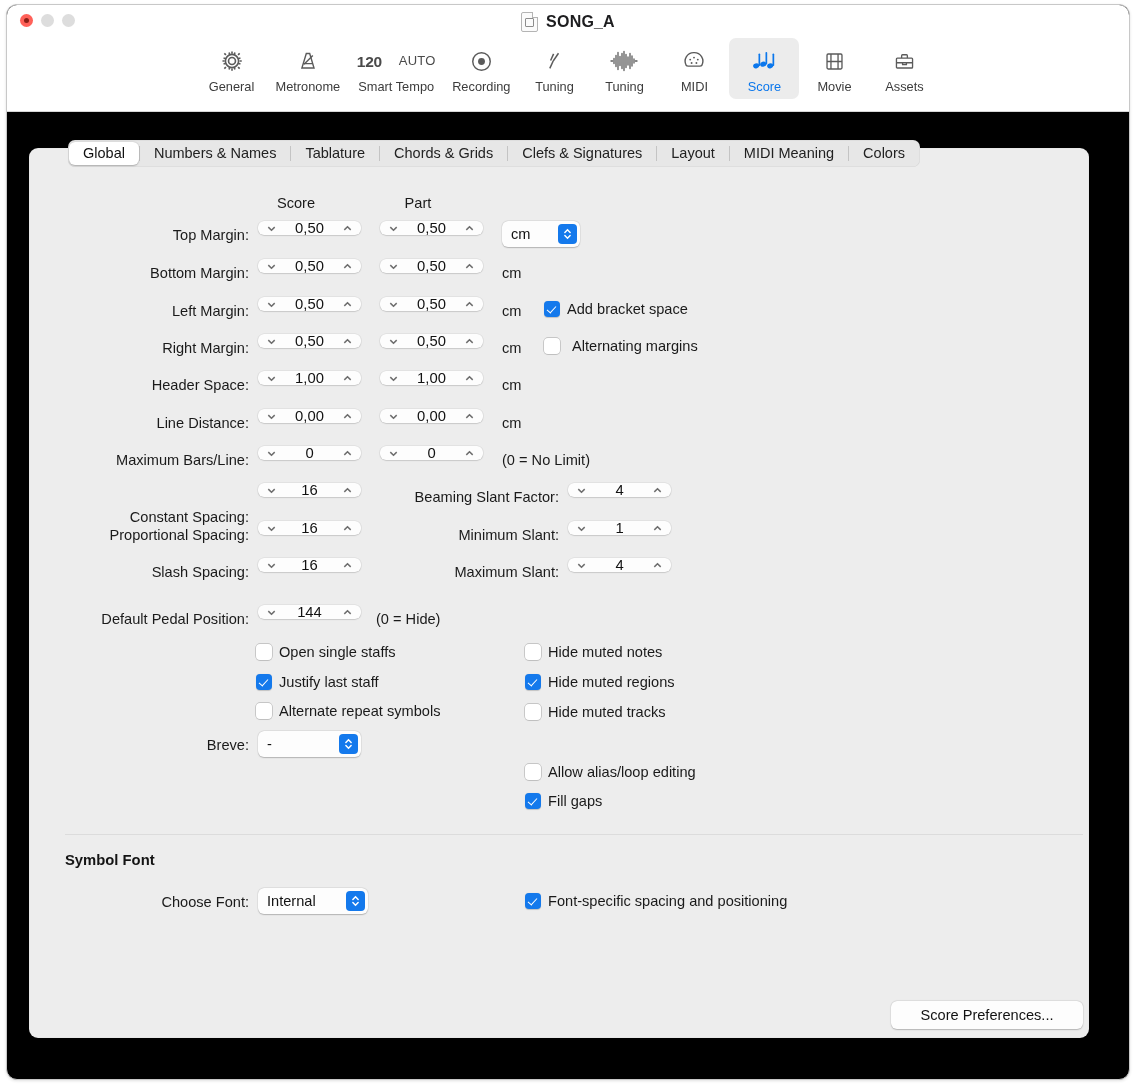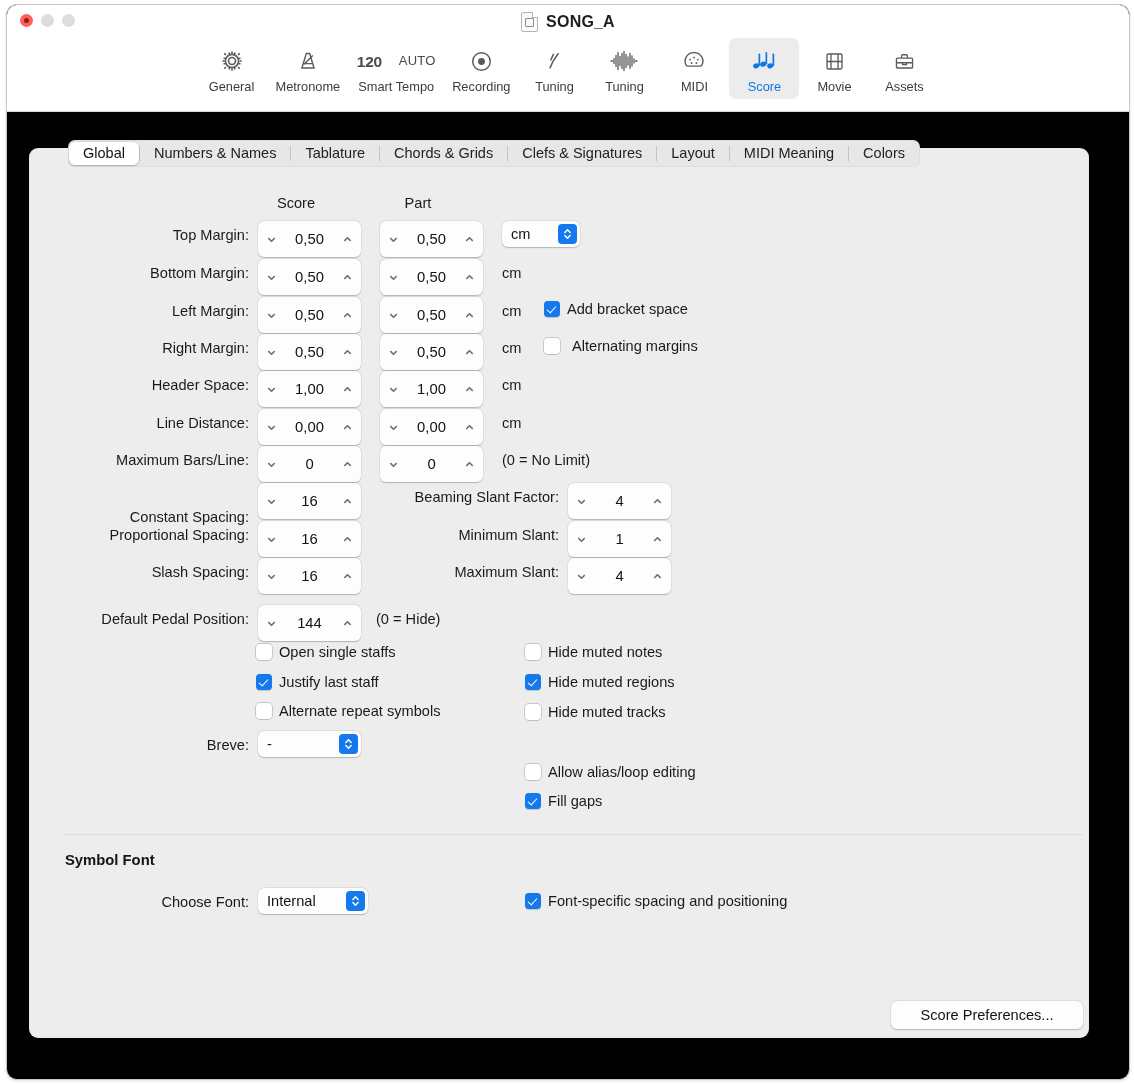--- a/index.html
+++ b/index.html
@@ -177,21 +177,21 @@
     white-space: nowrap;
   }
   .section-title {
     position: absolute; font-size: 14.8px; font-weight: bold;
     color: #141414;
   }
 
   
   .stepper {
     position: absolute;
-    width: 103px; height: 36px;
+    width: 103px; height: 14px;
     background: #fdfdfd;
     border-radius: 6px;
     box-shadow: 0 0.5px 1.2px rgba(0,0,0,0.22), 0 0 0 0.5px rgba(0,0,0,0.06);
     display: flex; align-items: center; justify-content: space-between;
     padding: 0 7px;
     box-sizing: border-box;
   }
   .stepper .val {
     flex: 1; text-align: center;
     font-size: 14.8px; color: #121212;

